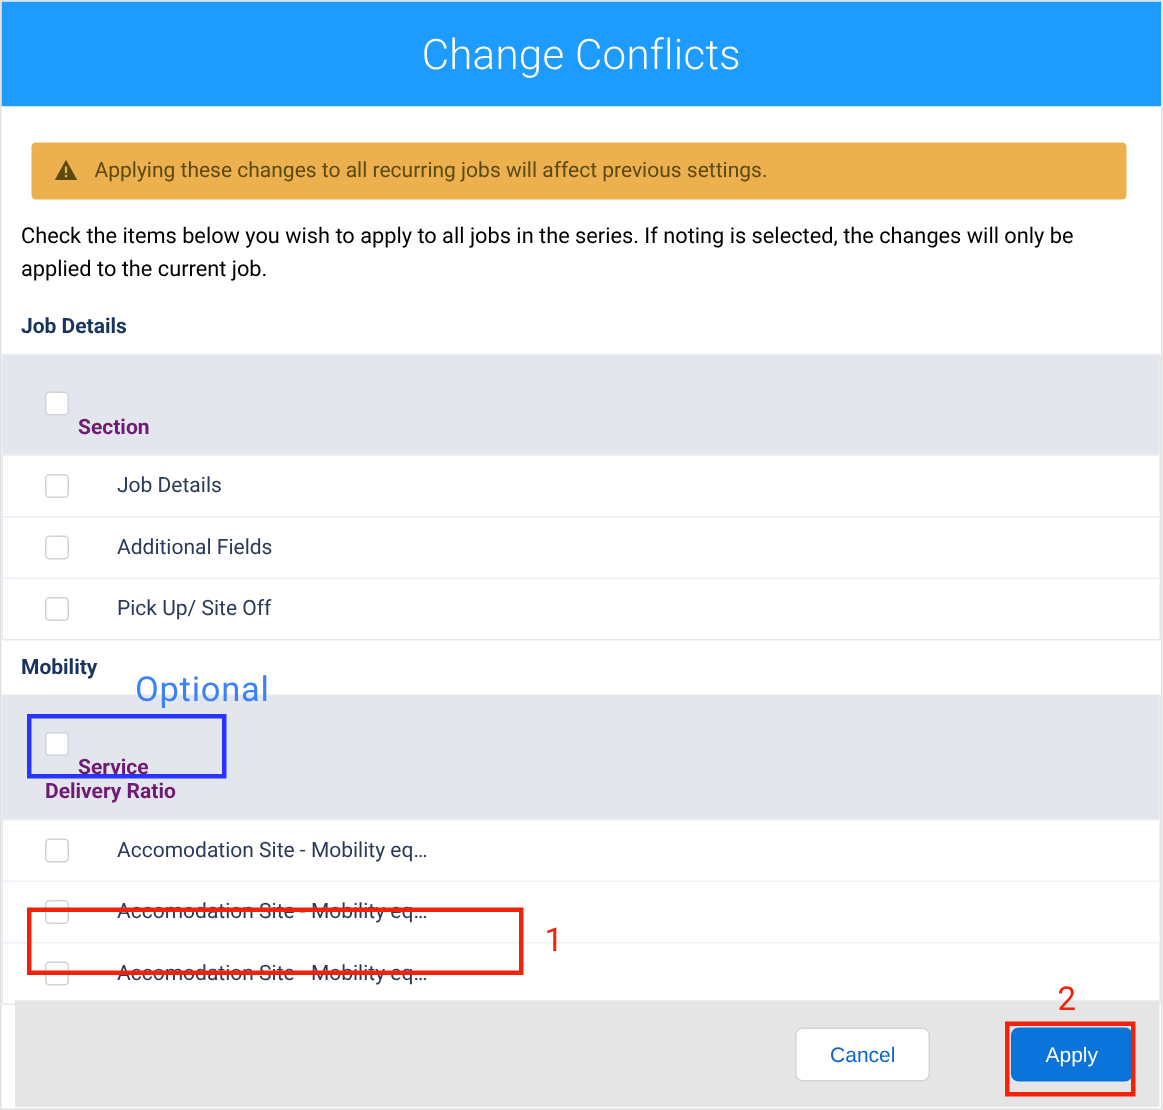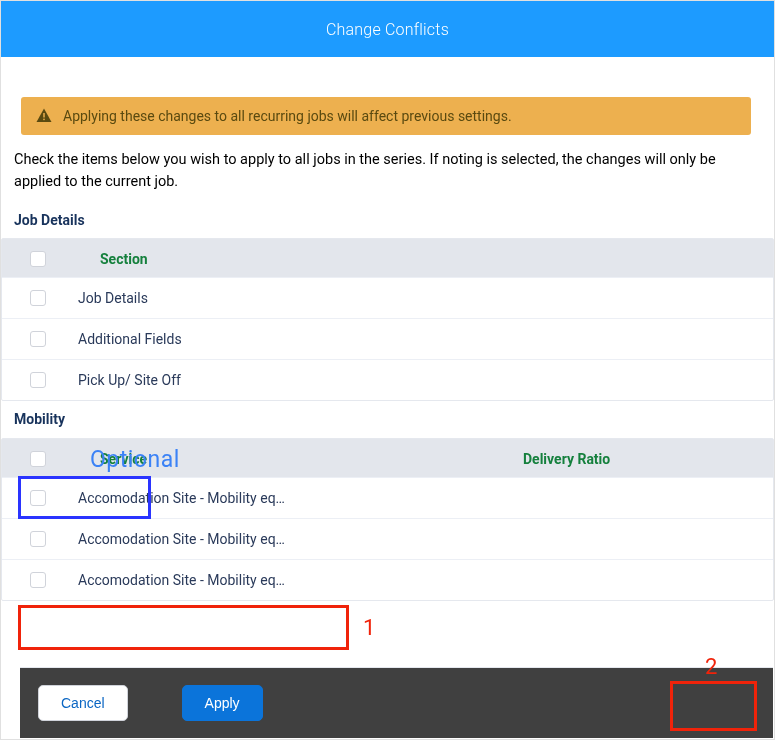--- a/index.html
+++ b/index.html
@@ -9,41 +9,41 @@
       width: 775px;
       height: 740px;
       position: relative;
       border: 1px solid #e0e0e0;
     }
     .modal-header {
       background: #1e90ff;
       background: linear-gradient(#1d9bff,#1d9bff);
       color: #fff;
       text-align: center;
-      font-size: 16px;
+      font-size: 28px;
       font-weight: 300;
       padding: 19px 0 18px;
       letter-spacing: .2px;
     }
     .content {
       padding: 16px 18px 0 13px;
       background: #fff;
     }
     .warning-banner {
       background: #eab350;
       background: #ecae4e;
       background: #edb34f;
       background: #eeb456;
       background: #ecab46;
       background: #edb04f;
       display: flex;
       align-items: center;
       padding: 10px 14px;
       border-radius: 3px;
-      margin: 24px 5px 14px 7px;
+      margin: 8px 5px 14px 7px;
     }
     .warning-icon {
       width: 18px;
       height: 18px;
       margin-right: 10px;
       flex-shrink: 0;
       fill: #5a5010;
     }
     .warning-text {
       color: #5a4a10;
@@ -63,25 +63,26 @@
     }
     .section-label.services { margin: 10px 0 0 0; display:inline-block; }
     .table {
       border: 1px solid #e5e8ee;
       border-radius: 2px;
       margin: 0 -18px 0 -13px;
     }
     .table-header {
       background: #e3e6ec;
       display: flex;
-      padding: 12px 0 10px 28px;
+      padding: 24px 0 10px 28px;
       font-weight: 700;
-      color: #15803d;
+      color: #701a75;
       font-size: 14px;
       position: relative;
+      flex-direction: column;
     }
     .table-header .col-service { flex: 1; padding-left: 22px; }
     .table-header .col-ratio { width: 250px; text-align: left; }
     .table-row {
       display: flex;
       align-items: center;
       padding: 12px 0 12px 28px;
       border-top: 1px solid #eceff5;
       font-size: 14px;
       color: #2a3a5a;
@@ -93,26 +94,26 @@
       border: 1.5px solid #d0d3da;
       border-radius: 3px;
       margin-right: 32px;
       background: #fff;
       flex-shrink: 0;
     }
     .table-header .chk { margin-right: 32px; }
     .table-row .label { flex: 1; }
     .footer {
       position: absolute;
-      left: 19px; right: 1px; bottom: 1px;
-      background: #404040;
+      left: 9px; right: 1px; bottom: 1px;
+      background: #e5e5e5;
       border-top: 1px solid #e5e8ee;
       padding: 17px 18px;
       display: flex;
-      justify-content: flex-start;
+      justify-content: flex-end;
       gap: 10px;
     }
     .btn {
       font-size: 14px;
       padding: 9px 22px;
       border-radius: 5px;
       border: 1px solid #d0d3da;
       background: #fff;
       color: #0b66c3;
       cursor: pointer;

